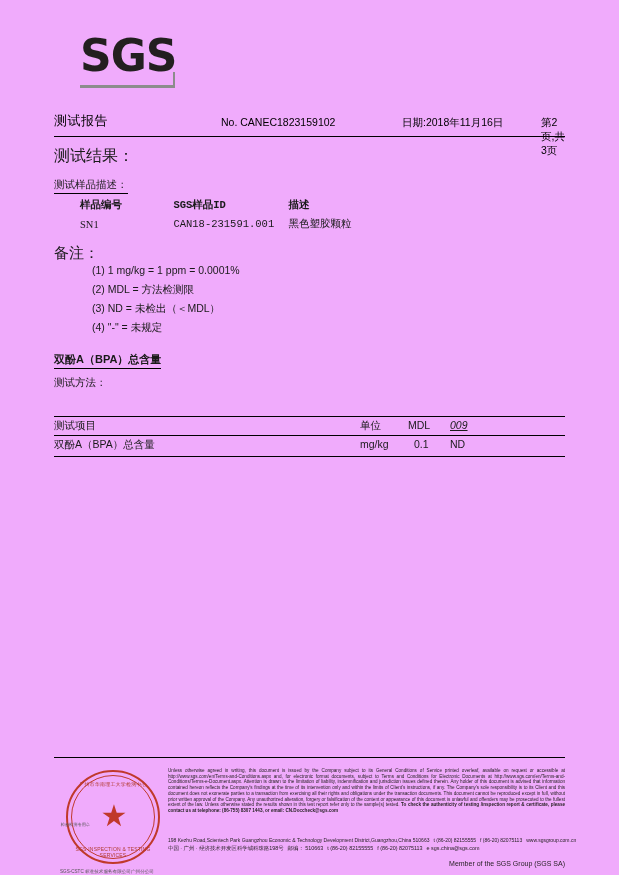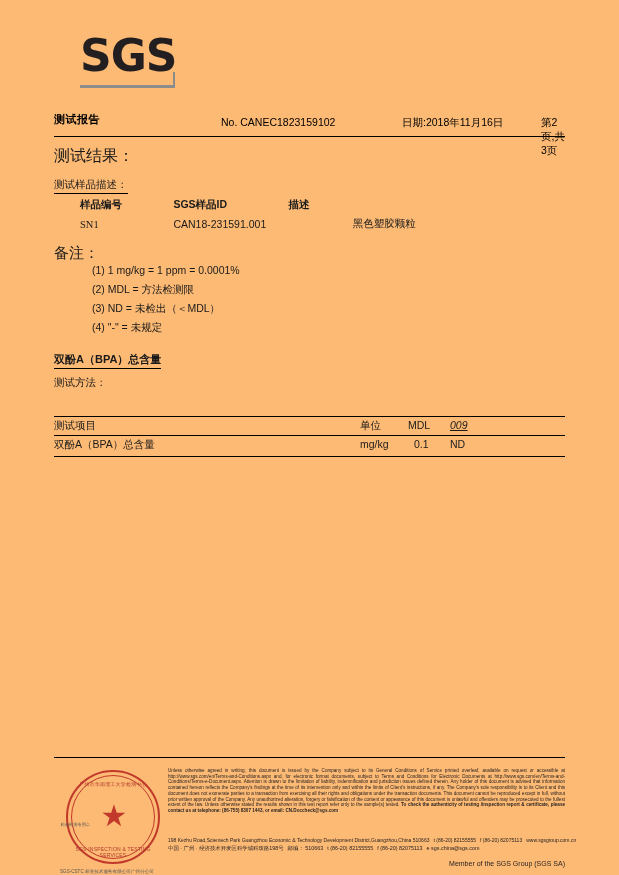--- a/index.html
+++ b/index.html
@@ -12,21 +12,21 @@
     height: 875px;
     font-family: "Liberation Sans", sans-serif;
     color: #1a1a1a;
     position: relative;
     overflow: hidden;
   }
   .page {
     position: relative;
     width: 619px;
     height: 875px;
-    background: #fdba74;
+    background: #f0abfc;
   }
 
   
   .logo-block {
     position: absolute;
     left: 80px;
     top: 34px;
     width: 120px;
   }
   .sgs-logo {
@@ -59,22 +59,22 @@
     position: absolute;
     left: 54px;
     top: 112px;
     width: 511px;
     height: 22px;
   }
   .doc-title {
     position: absolute;
     left: 0;
     top: 0;
-    font-size: 11px;
-    font-weight: bold;
+    font-size: 13px;
+    font-weight: normal;
     color: #000;
     letter-spacing: 0.5px;
   }
   .report-no {
     position: absolute;
     left: 167px;
     top: 4px;
     font-size: 10.5px;
     color: #000;
   }
@@ -130,22 +130,22 @@
     text-align: left;
     font-weight: bold;
     padding: 0 0 5px 0;
     font-size: 10.5px;
   }
   .sample-table td {
     padding: 0;
     font-size: 10.5px;
   }
   .col-sn { width: 78px; }
-  .col-id { width: 96px; }
-  .col-desc { width: 160px; text-align: center; }
+  .col-id { width: 96px; font-family: Liberation Mono, monospace; }
+  .col-desc { width: 160px; }
   .th-sn { padding-left: 7px; }
   .td-sn { padding-left: 11px; font-family: Liberation Serif, serif; }
 
   
   .remarks-label {
     position: absolute;
     left: 54px;
     top: 244px;
     font-size: 15px;
   }

